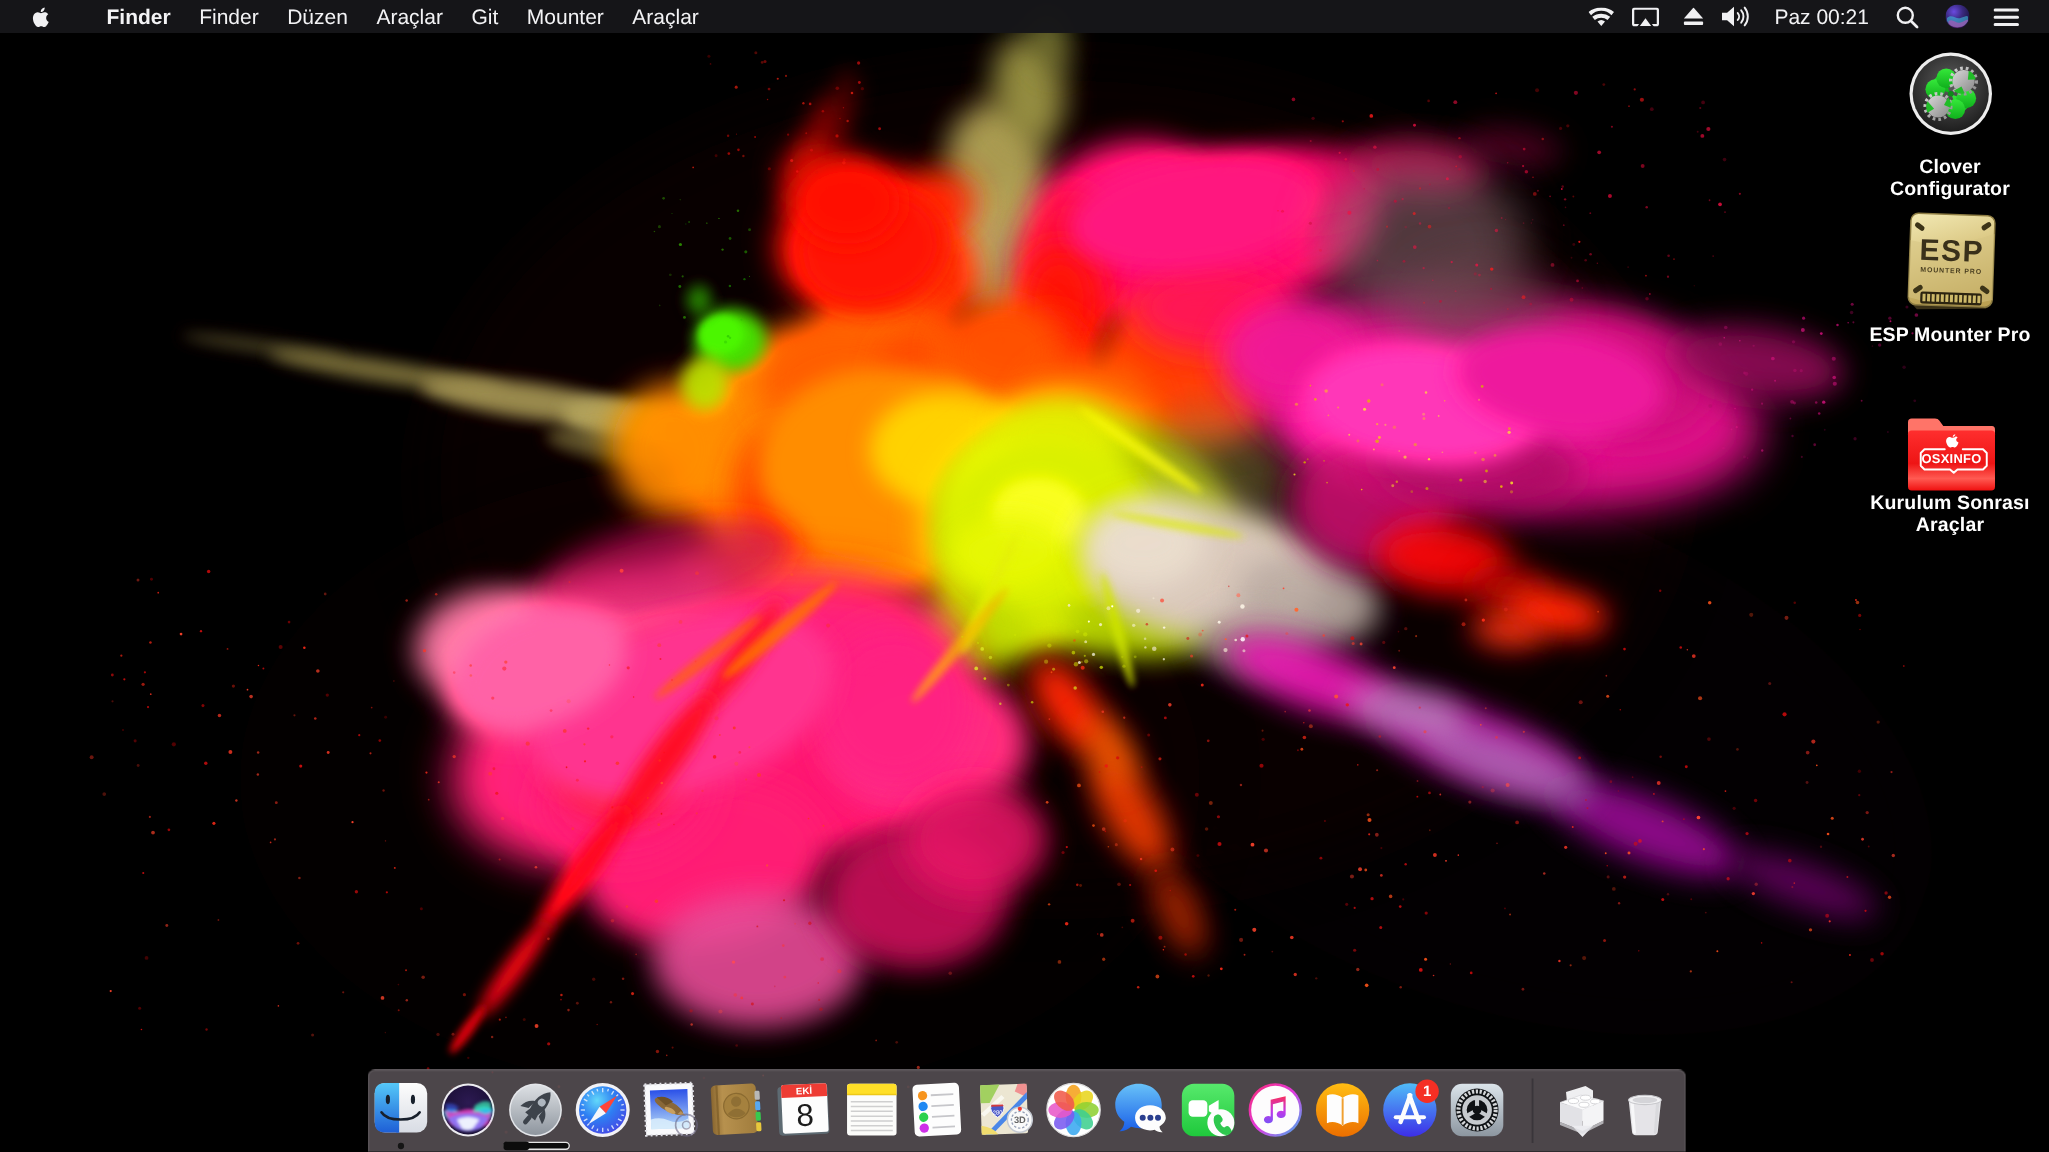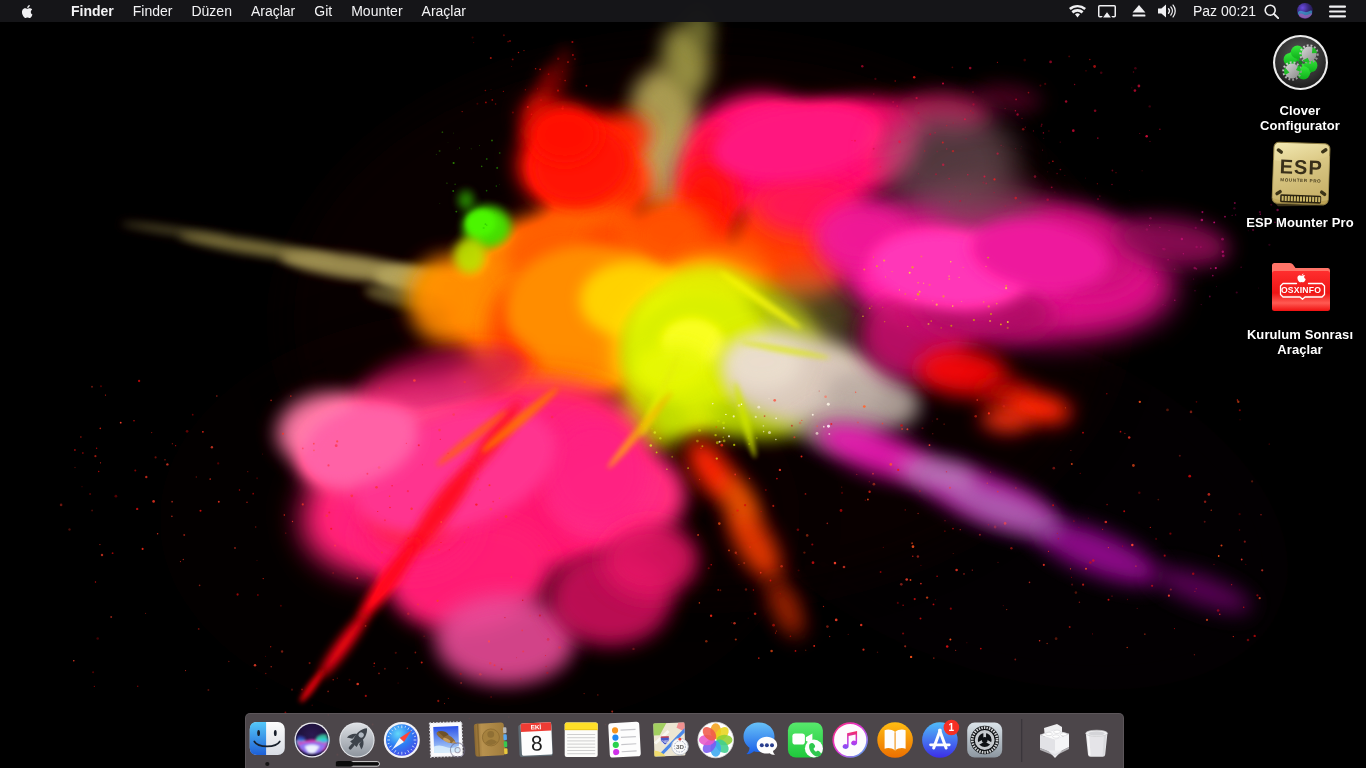--- a/index.html
+++ b/index.html
@@ -1030,21 +1030,21 @@
           <path fill="#f0f0f2" stroke="#17171a" stroke-width="1.2" d="M9 6.2 14 13H4z"></path>
         </svg>
         <svg width="14" height="12" viewBox="0 0 14 12" style="margin-right:12px">
           <path fill="#f0f0f2" d="M7 0l6.4 7.4H.6z"></path>
           <rect x="0.6" y="9.4" width="12.8" height="2.2" rx="0.6" fill="#f0f0f2"></rect>
         </svg>
         <svg width="20" height="14" viewBox="0 0 20 14" style="margin-right:15px">
           <path fill="#f0f0f2" d="M0 4.5h3.4L8 .5v13l-4.6-4H0z"></path>
           <path fill="none" stroke="#f0f0f2" stroke-width="1.3" stroke-linecap="round" d="M10.5 4.7a3.4 3.4 0 0 1 0 4.6M12.8 2.9a6.3 6.3 0 0 1 0 8.2M15.1 1.1a9.3 9.3 0 0 1 0 11.8"></path>
         </svg>
-        <span style="margin-right:8px;white-space:nowrap">Paz 00:21</span>
+        <span style="margin-right:18px;white-space:nowrap">Paz 00:21</span>
         <svg width="15" height="15" viewBox="0 0 15 15" style="margin-right:18px">
           <circle cx="6.2" cy="6.2" r="5" fill="none" stroke="#f0f0f2" stroke-width="1.6"></circle>
           <line x1="10" y1="10" x2="14.2" y2="14.2" stroke="#f0f0f2" stroke-width="1.8" stroke-linecap="round"></line>
         </svg>
         <svg width="16" height="16" viewBox="0 0 16 16" style="margin-right:16px">
           <defs>
             <radialGradient id="sirg" cx="35%" cy="30%" r="80%">
               <stop offset="0%" stop-color="#6a4ae0"></stop>
               <stop offset="45%" stop-color="#3a2a80"></stop>
               <stop offset="100%" stop-color="#151035"></stop>
@@ -1143,21 +1143,21 @@
             <rect x="34.849999999999994" y="55.5" width="2" height="5"></rect>
             <rect x="37.9" y="55.5" width="2" height="5"></rect>
             <rect x="40.95" y="55.5" width="2" height="5"></rect>
             <rect x="44.0" y="55.5" width="2" height="5"></rect>
             <rect x="47.05" y="55.5" width="2" height="5"></rect>
             <rect x="50.099999999999994" y="55.5" width="2" height="5"></rect>
           </g>
         </g>
       </svg></div>
 <div class="dlabel" style="left:1220px;top:215px">ESP Mounter Pro</div>
-<div class="dicon" style="left:1271px;top:262px">
+<div class="dicon" style="left:1271px;top:278px">
 <svg width="60" height="50" viewBox="0 0 60 50">
 <defs>
 <linearGradient id="fold" x1="0" y1="0" x2="0" y2="1">
             <stop offset="0%" stop-color="#ff2e2e"></stop>
             <stop offset="55%" stop-color="#ee1515"></stop>
             <stop offset="80%" stop-color="#ff5a52"></stop>
             <stop offset="100%" stop-color="#f01010"></stop>
           </linearGradient>
 </defs>
 <path d="M1 3.5 Q1 1 3.5 1 L19 1 Q21 1 22 2.5 L24.5 6 57 6 Q59 6 59 8.5 L59 12 1 12z" fill="#ff7468"></path>

